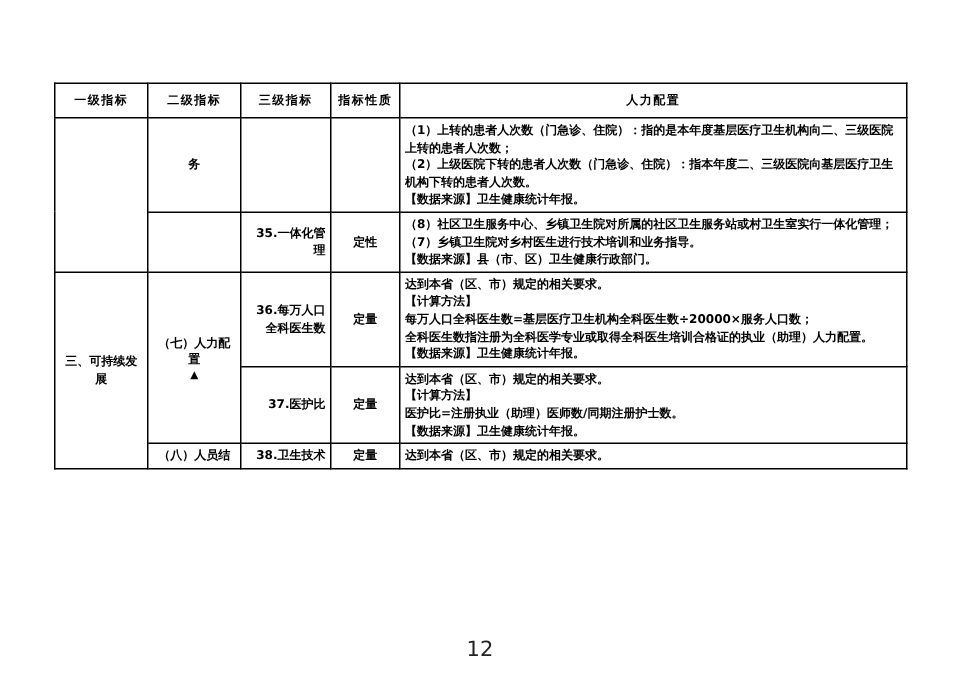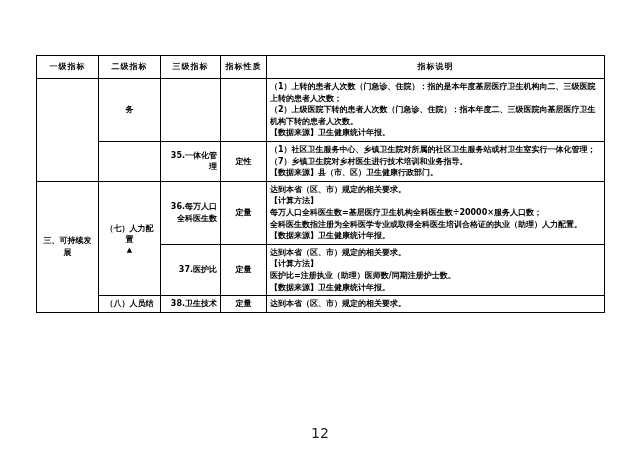--- a/index.html
+++ b/index.html
@@ -110,21 +110,21 @@
         <col class="c3">
         <col class="c4">
         <col class="c5">
     </colgroup>
     <thead>
       <tr>
         <th>一级指标</th>
         <th>二级指标</th>
         <th>三级指标</th>
         <th>指标性质</th>
-        <th>指标说明</th>
+        <th>人力配置</th>
       </tr>
     </thead>
     <tbody>
 
       <tr>
         <td class="center" rowspan="2"></td>
         <td class="center">务</td>
         <td class="center"></td>
         <td class="center"></td>
         <td class="desc">
@@ -132,21 +132,21 @@
           <p class="indent">（2）上级医院下转的患者人次数（门急诊、住院）：指本年度二、三级医院向基层医疗卫生机构下转的患者人次数。</p>
           <p>【数据来源】卫生健康统计年报。</p>
         </td>
       </tr>
 
       <tr>
         <td class="center"></td>
         <td class="idxname">35.一体化管理</td>
         <td class="center">定性</td>
         <td class="desc">
-          <p class="indent">（1）社区卫生服务中心、乡镇卫生院对所属的社区卫生服务站或村卫生室实行一体化管理；</p>
+          <p class="indent">（8）社区卫生服务中心、乡镇卫生院对所属的社区卫生服务站或村卫生室实行一体化管理；</p>
           <p class="indent">（7）乡镇卫生院对乡村医生进行技术培训和业务指导。</p>
           <p>【数据来源】县（市、区）卫生健康行政部门。</p>
         </td>
       </tr>
 
       <tr>
         <td class="vcenter-txt" rowspan="3">三、可持续发展</td>
         <td class="center" rowspan="2">
           <span>（七）人力配置</span>
           <span class="tri">▲</span>

